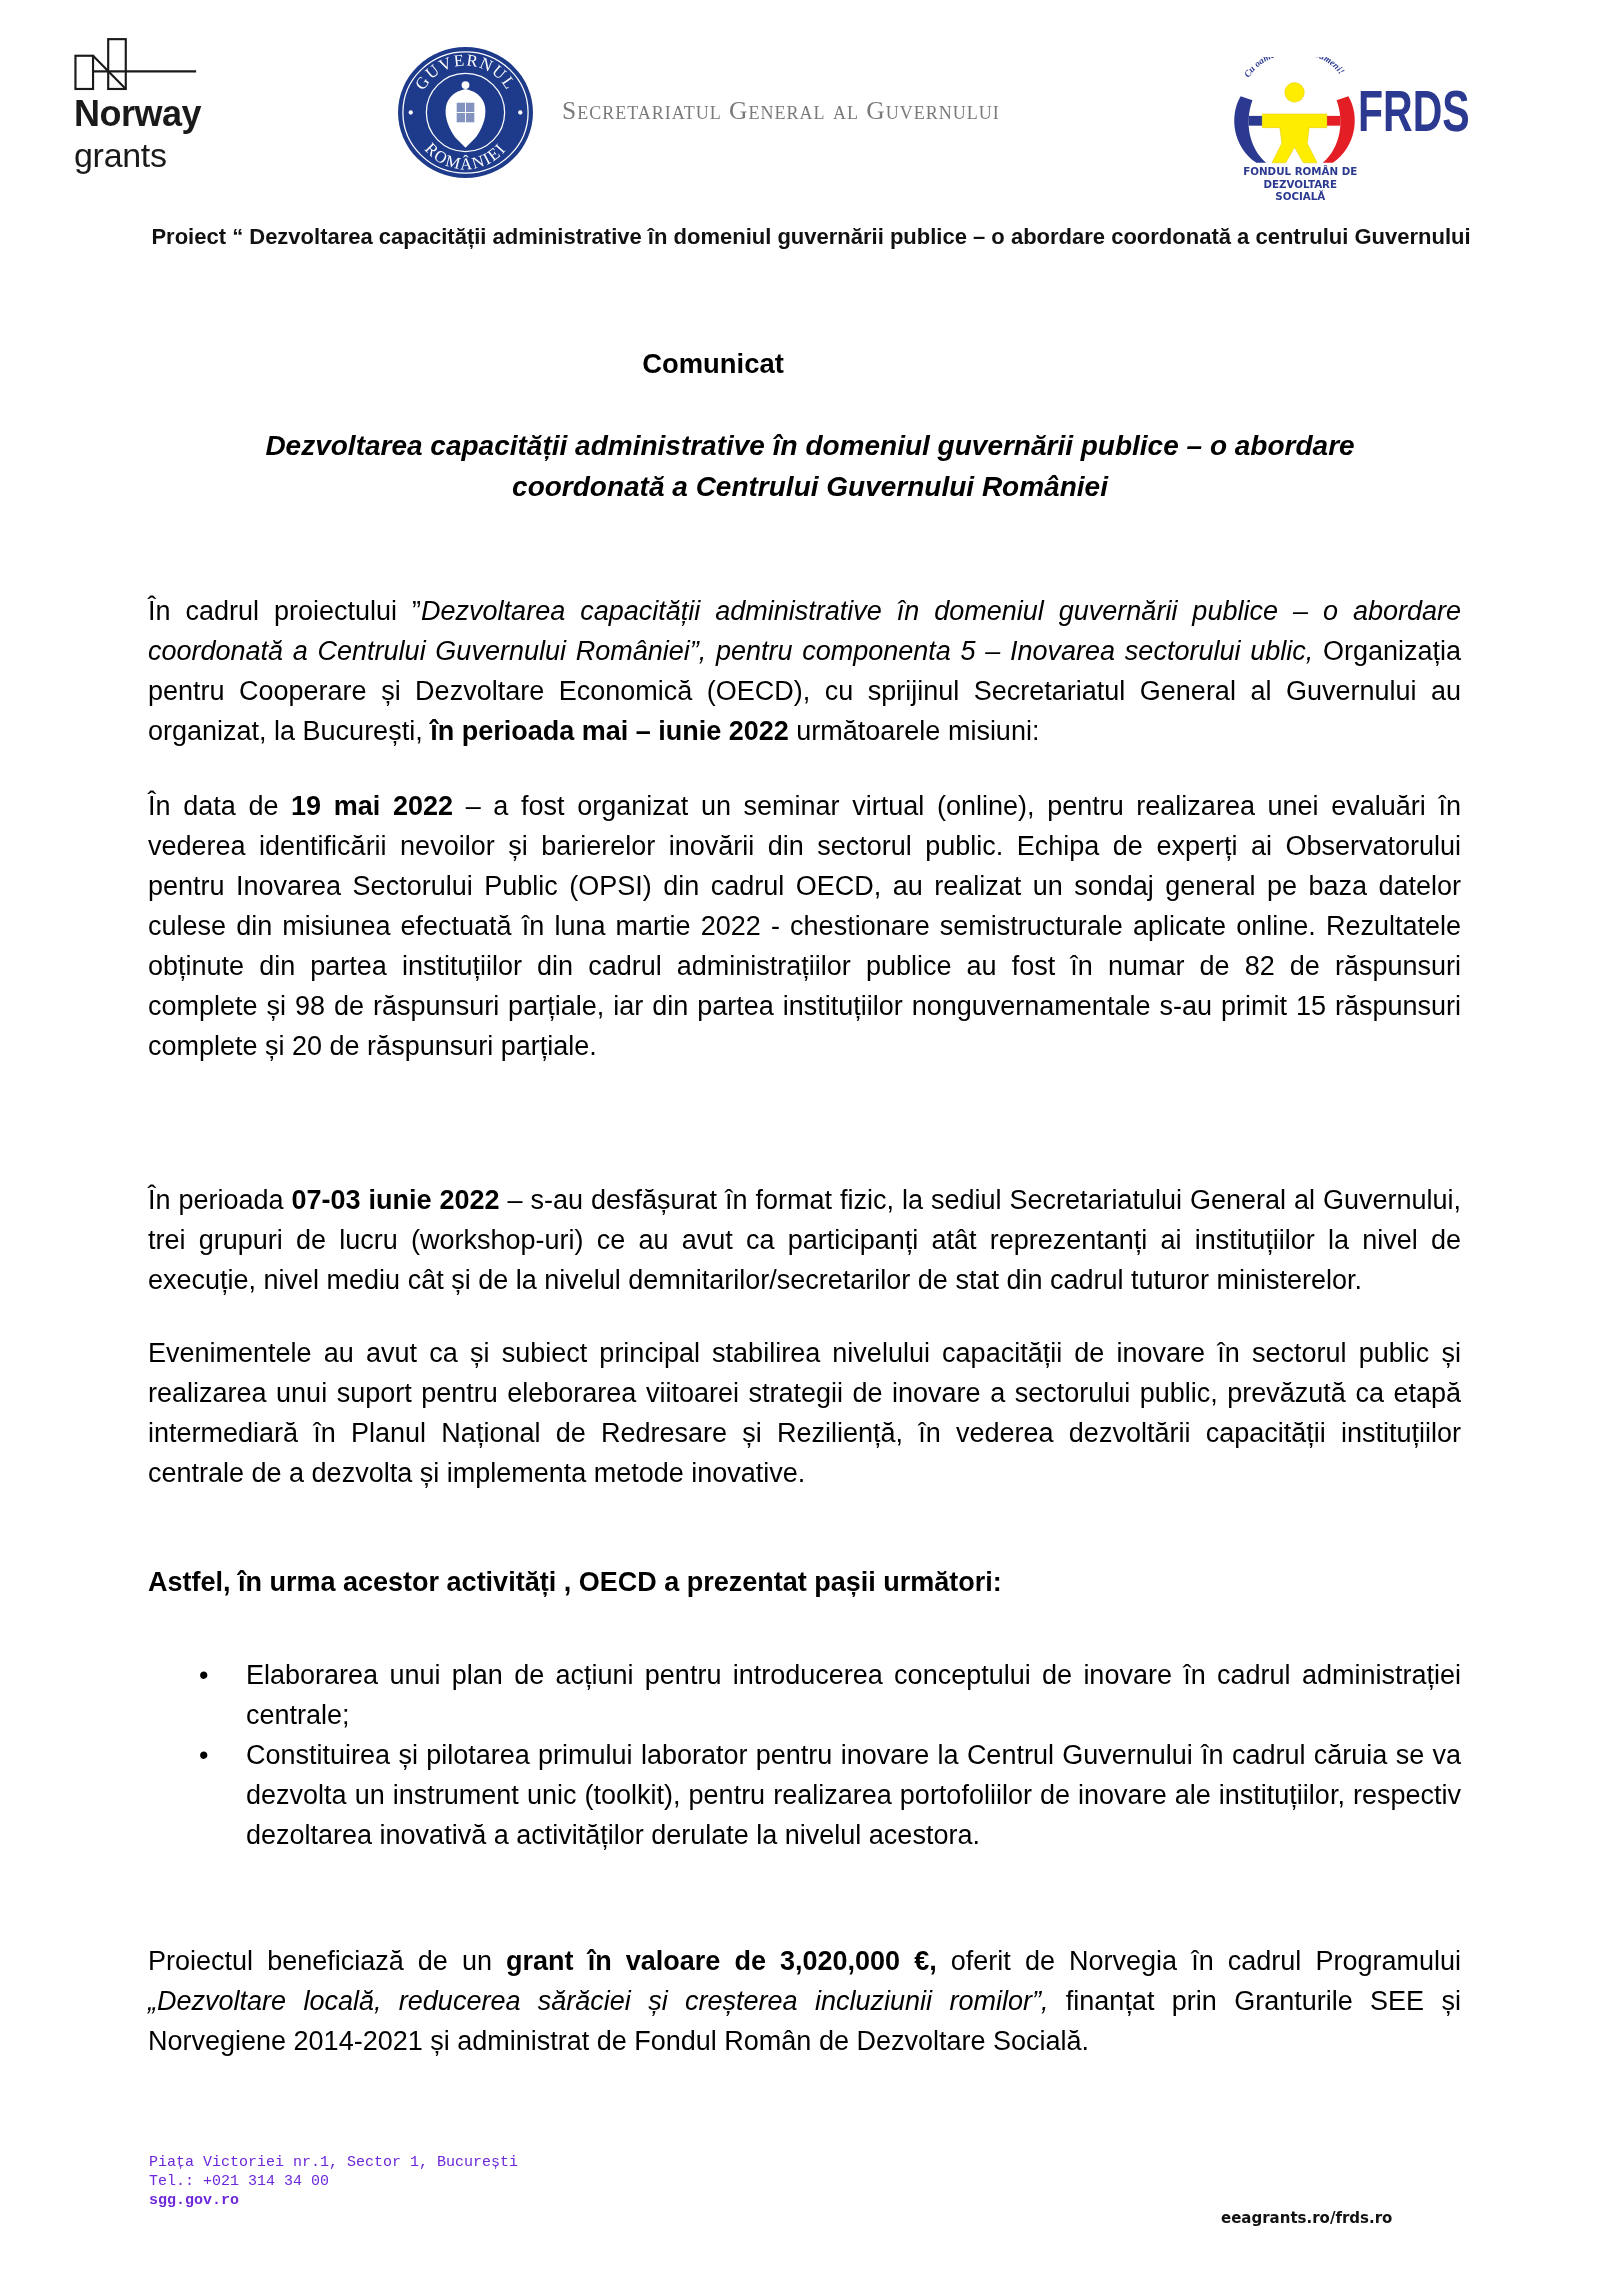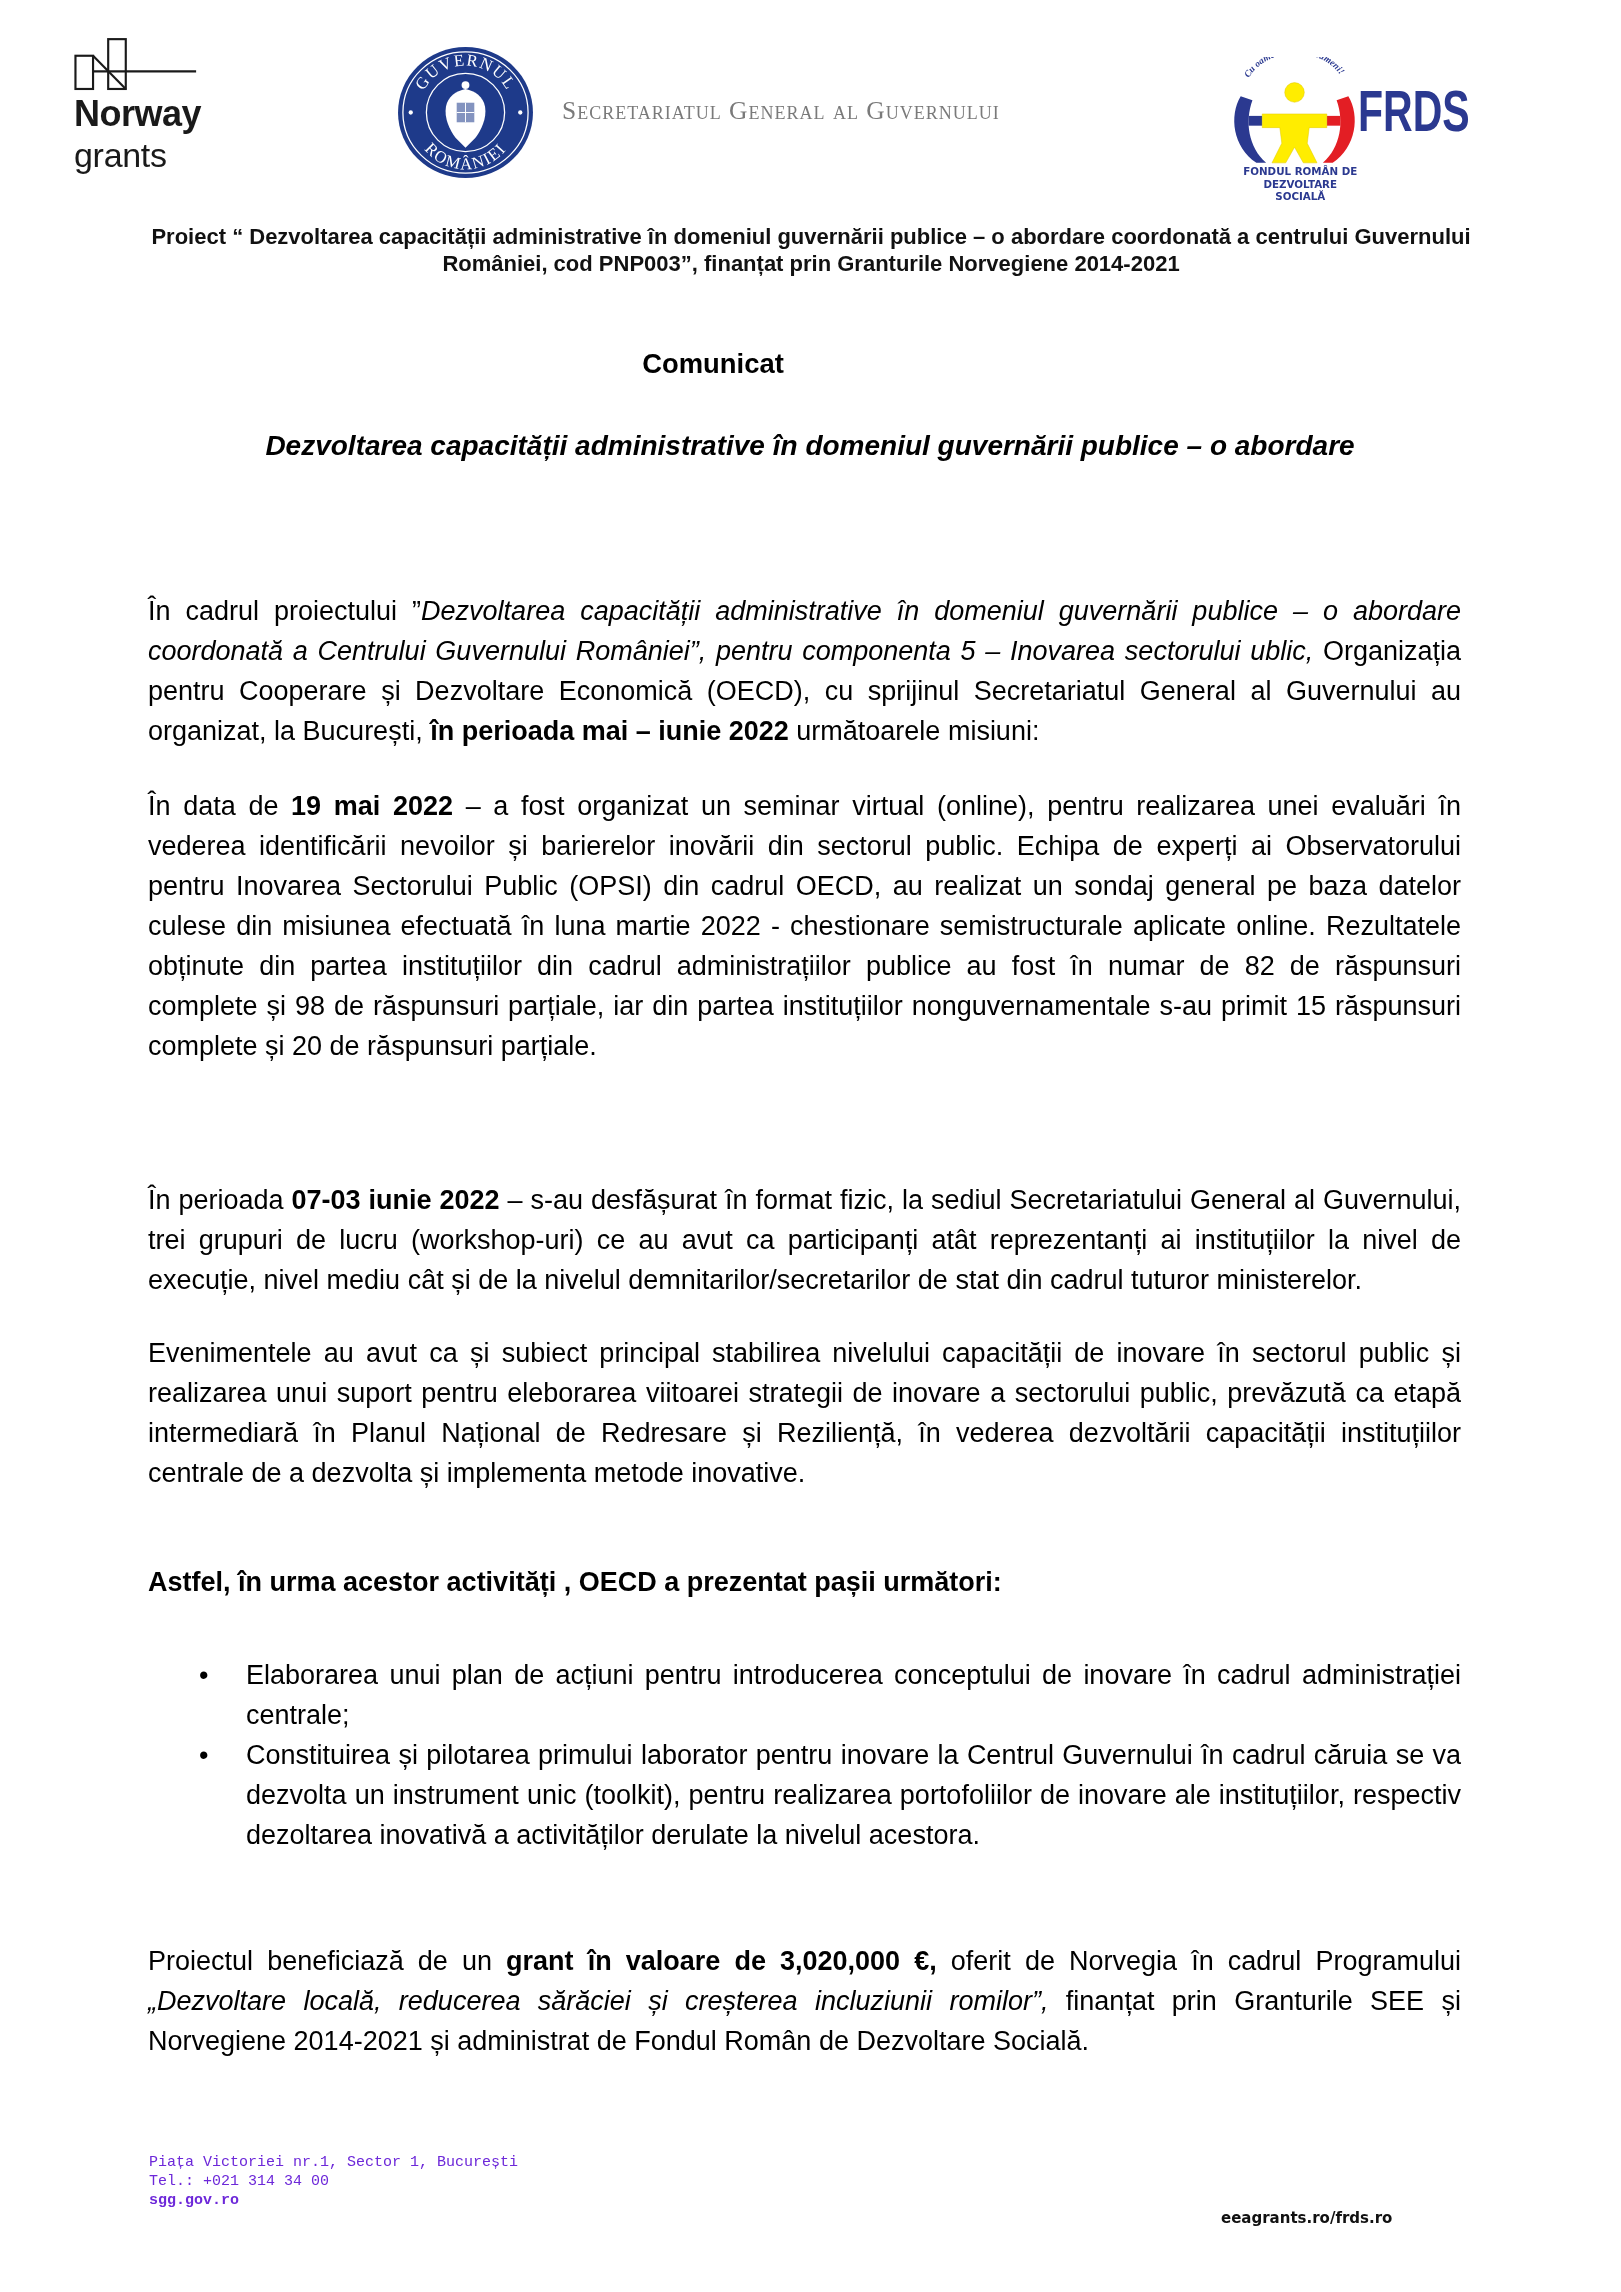--- a/index.html
+++ b/index.html
@@ -112,26 +112,26 @@
   </svg>
   <div class="frds-name">FRDS</div>
   <div class="frds-sub">
     <div>FONDUL ROMÂN DE</div>
     <div>DEZVOLTARE SOCIALĂ</div>
   </div>
 </div>
 
 <div class="abs project">
   <div>Proiect “ Dezvoltarea capacității administrative în domeniul guvernării publice – o abordare coordonată a centrului Guvernului</div>
-  <div>României, cod PNP003”, finanțat prin Granturile Norvegiene 2014-2021</div>
 </div>
 
 <div class="abs comunicat">Comunicat</div>
 <div class="abs title">
   <div>Dezvoltarea capacității administrative în domeniul guvernării publice – o abordare</div>
+  <div>coordonată a Centrului Guvernului României</div>
 </div>
 
 <div class="abs para p1"><span> În cadrul proiectului ”</span><i>Dezvoltarea capacității administrative în domeniul guvernării publice – o abordare coordonată a Centrului Guvernului României”, pentru componenta 5 – Inovarea sectorului ublic,</i><span> Organizația pentru Cooperare și Dezvoltare Economică (OECD), cu sprijinul Secretariatul General al Guvernului au organizat, la București, </span><b>în perioada mai – iunie 2022</b><span> următoarele misiuni:</span></div>
 
 <div class="abs para p2"><span>În data de </span><b>19 mai 2022</b><span> – a fost organizat un seminar virtual (online), pentru realizarea unei evaluări în vederea identificării nevoilor și barierelor inovării din sectorul public. Echipa de experți ai Observatorului pentru Inovarea Sectorului Public (OPSI) din cadrul OECD, au realizat un sondaj general pe baza datelor culese din misiunea efectuată în luna martie 2022 - chestionare semistructurale aplicate online. Rezultatele obținute din partea instituțiilor din cadrul administrațiilor publice au fost în numar de 82 de răspunsuri complete și 98 de răspunsuri parțiale, iar din partea instituțiilor  nonguvernamentale s-au primit 15 răspunsuri complete și 20 de răspunsuri parțiale.</span></div>
 
 <div class="abs para p3"><span>În perioada </span><b>07-03 iunie 2022</b><span> – s-au desfășurat în  format fizic,  la sediul Secretariatului General al Guvernului, trei grupuri de lucru (workshop-uri) ce au avut ca participanți atât reprezentanți ai instituțiilor la nivel de execuție, nivel mediu cât și de la nivelul demnitarilor/secretarilor de stat din cadrul tuturor ministerelor.</span></div>
 
 <div class="abs para p4">Evenimentele au avut ca și subiect principal stabilirea nivelului capacității de inovare în sectorul public și realizarea unui suport pentru eleborarea viitoarei strategii de inovare a sectorului public, prevăzută ca etapă intermediară în Planul Național de Redresare și Reziliență, în vederea dezvoltării capacității instituțiilor centrale de a dezvolta și implementa metode inovative.</div>
 

